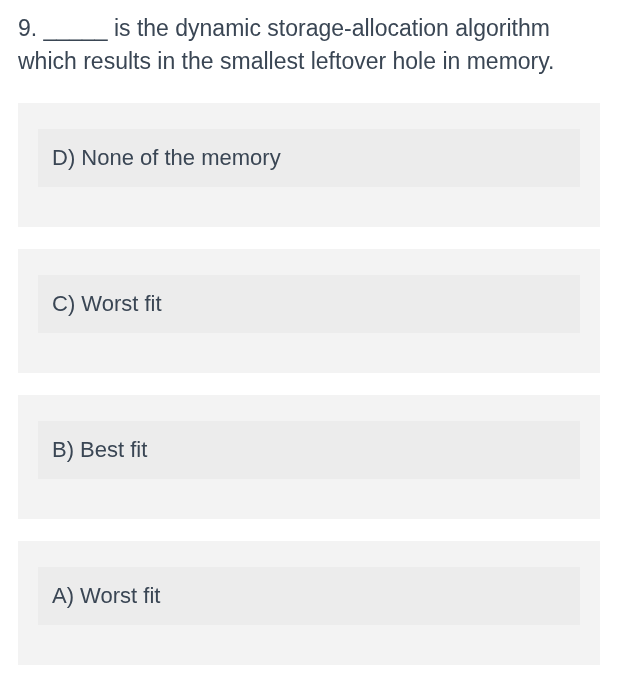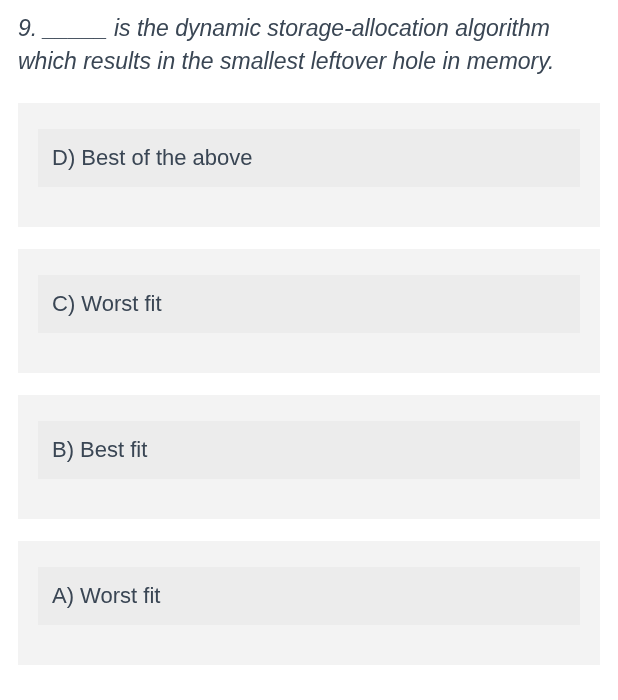--- a/index.html
+++ b/index.html
@@ -13,21 +13,20 @@
       width: 618px;
       height: 700px;
       padding: 12px 18px;
     }
     .question-text {
       color: #3a4654;
       font-size: 23px;
       line-height: 1.45;
       margin-bottom: 24px;
       font-weight: 400;
-      font-style: italic;
     }
     .options-container {
       display: flex;
       flex-direction: column;
       gap: 22px;
     }
     .option-item {
       background: #f3f3f3;
       padding: 26px 20px 40px 20px;
       cursor: pointer;
@@ -43,21 +42,21 @@
 </head>
 <body>
 
 <div class="question-text">
   <span>9.</span>
   <span>_____ is the dynamic storage-allocation algorithm which results in the smallest leftover hole in memory.</span>
 </div>
 
 <div class="options-container">
   <div class="option-item">
-    <div class="option-inner">D) Best of the above</div>
+    <div class="option-inner">D) None of the memory</div>
   </div>
   <div class="option-item">
     <div class="option-inner">C) Worst fit</div>
   </div>
   <div class="option-item">
     <div class="option-inner">B) Best fit</div>
   </div>
   <div class="option-item">
     <div class="option-inner">A) Worst fit</div>
   </div>

